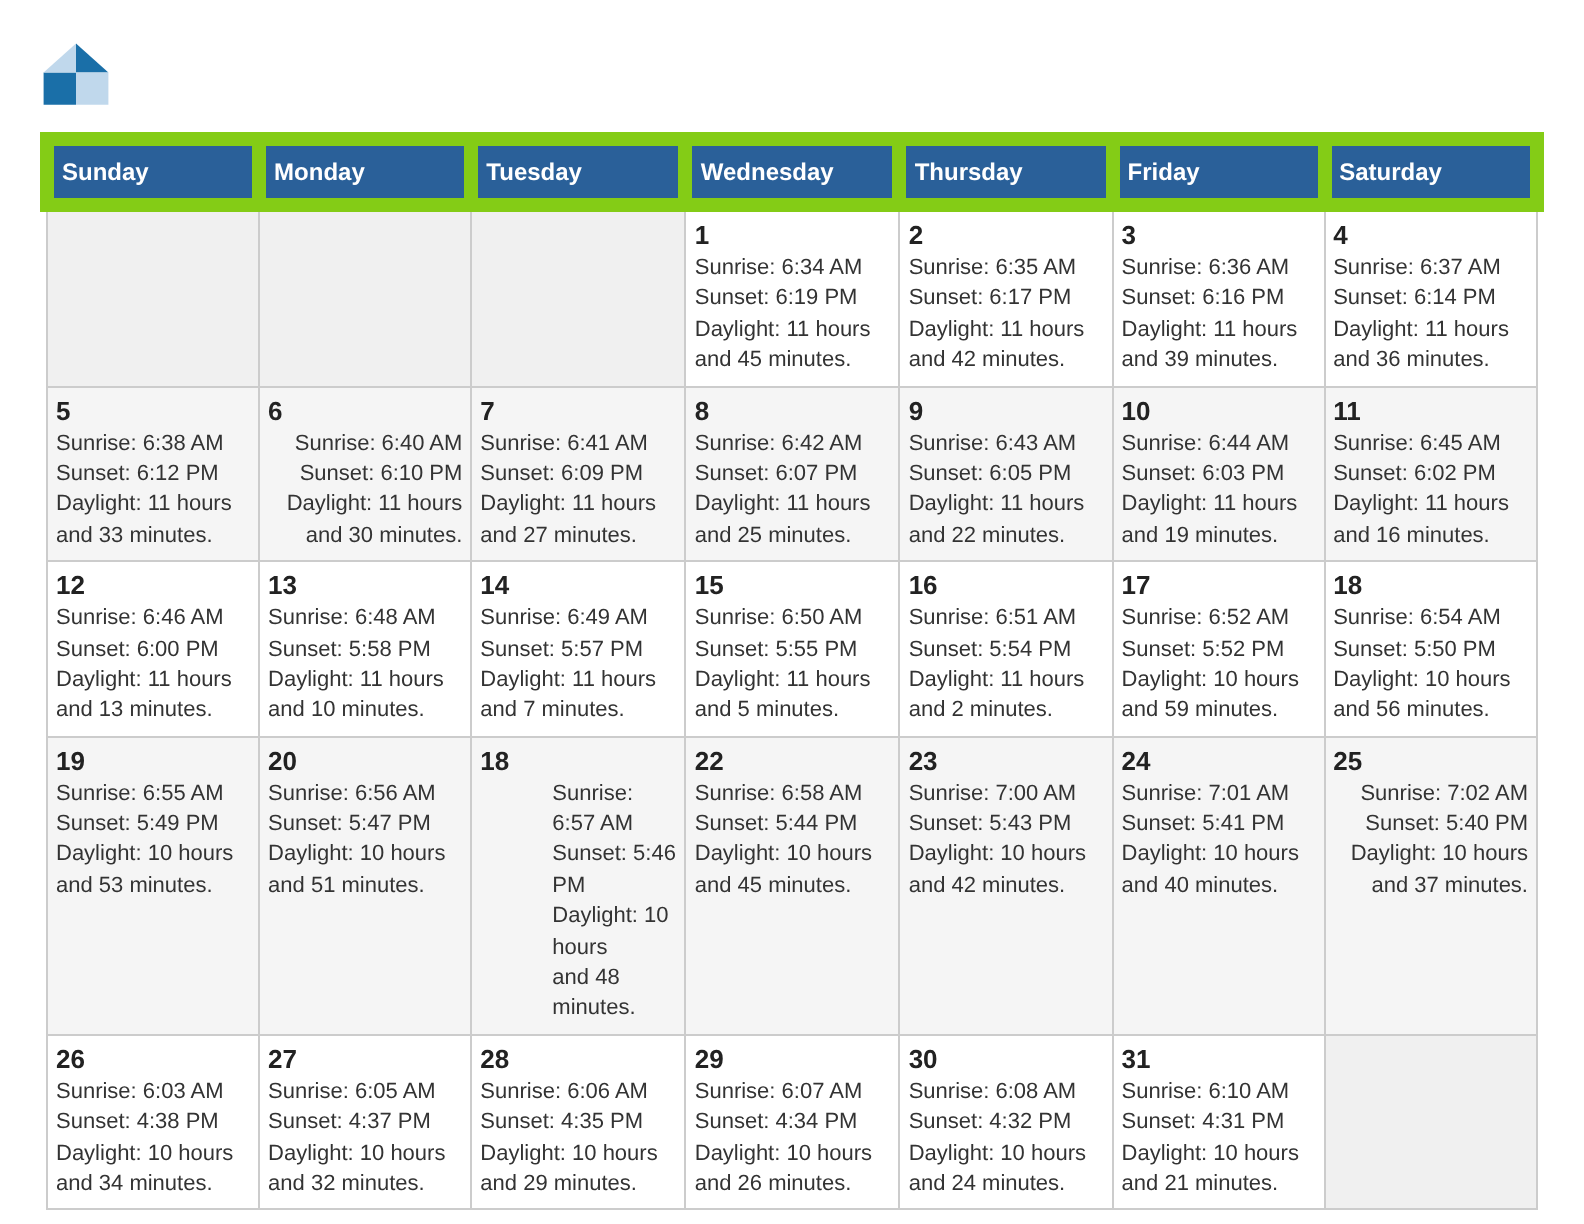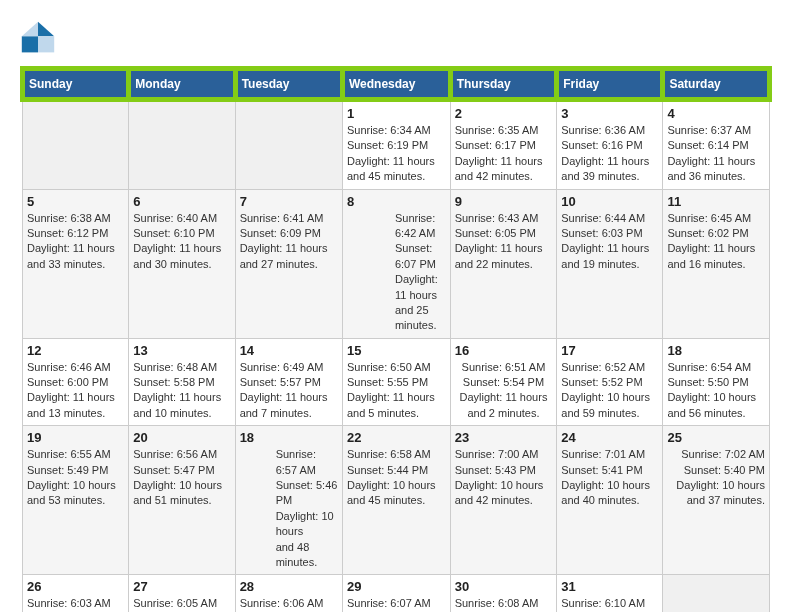--- a/index.html
+++ b/index.html
@@ -49,21 +49,21 @@
       border-collapse: collapse;
       font-size: 11px;
     }
     .calendar thead th {
       background-color: #2a6099;
       color: #fff;
       padding: 6px 4px;
       text-align: left;
       font-weight: bold;
       font-size: 12px;
-      border: 5px solid #84cc16;
+      border: 7px solid #84cc16;
     }
     .calendar tbody td {
       vertical-align: top;
       border: 1px solid #ccc;
       padding: 4px;
       min-height: 80px;
       width: 108px;
     }
     .calendar tbody tr:nth-child(even) td {
       background-color: #f5f5f5;
@@ -157,35 +157,35 @@
       <tr>
         <td>
           <div class="day-number">5</div>
           <div class="day-info" style="white-space: pre-line;">Sunrise: 6:38 AM
 Sunset: 6:12 PM
 Daylight: 11 hours
 and 33 minutes.</div>
         </td>
         <td>
           <div class="day-number">6</div>
-          <div class="day-info" style="white-space: pre-line;">Sunrise: 6:40 AM
+          <div class="day-info" style="white-space: pre-line; text-align: right;">Sunrise: 6:40 AM
 Sunset: 6:10 PM
 Daylight: 11 hours
 and 30 minutes.</div>
         </td>
         <td>
           <div class="day-number">7</div>
           <div class="day-info" style="white-space: pre-line;">Sunrise: 6:41 AM
 Sunset: 6:09 PM
 Daylight: 11 hours
 and 27 minutes.</div>
         </td>
         <td>
           <div class="day-number">8</div>
-          <div class="day-info" style="white-space: pre-line; margin-left: 48px;">Sunrise: 6:42 AM
+          <div class="day-info" style="white-space: pre-line;">Sunrise: 6:42 AM
 Sunset: 6:07 PM
 Daylight: 11 hours
 and 25 minutes.</div>
         </td>
         <td>
           <div class="day-number">9</div>
           <div class="day-info" style="white-space: pre-line;">Sunrise: 6:43 AM
 Sunset: 6:05 PM
 Daylight: 11 hours
 and 22 minutes.</div>
@@ -229,21 +229,21 @@
         </td>
         <td>
           <div class="day-number">15</div>
           <div class="day-info" style="white-space: pre-line;">Sunrise: 6:50 AM
 Sunset: 5:55 PM
 Daylight: 11 hours
 and 5 minutes.</div>
         </td>
         <td>
           <div class="day-number">16</div>
-          <div class="day-info" style="white-space: pre-line; text-align: center;">Sunrise: 6:51 AM
+          <div class="day-info" style="white-space: pre-line;">Sunrise: 6:51 AM
 Sunset: 5:54 PM
 Daylight: 11 hours
 and 2 minutes.</div>
         </td>
         <td>
           <div class="day-number">17</div>
           <div class="day-info" style="white-space: pre-line;">Sunrise: 6:52 AM
 Sunset: 5:52 PM
 Daylight: 10 hours
 and 59 minutes.</div>

